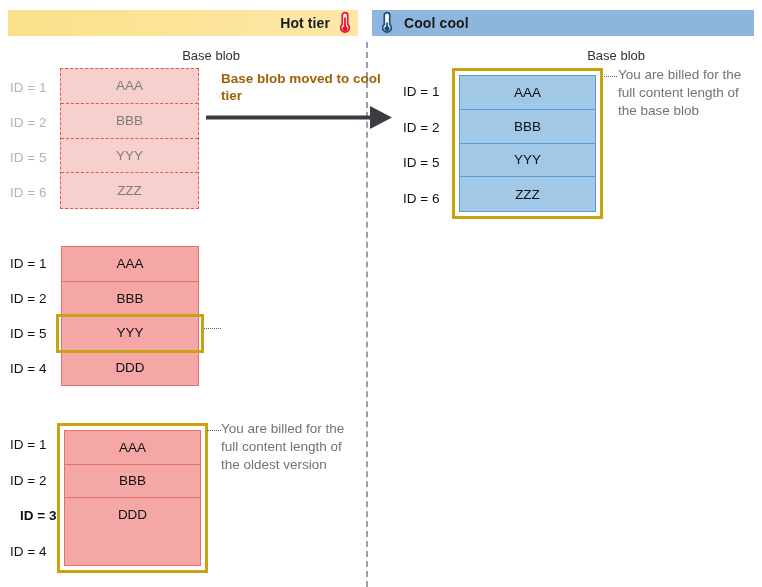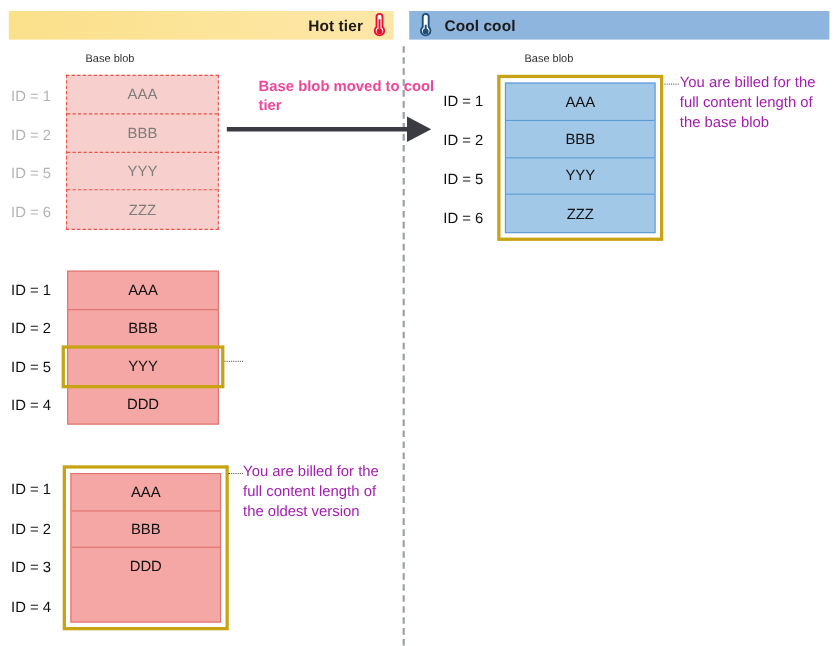--- a/index.html
+++ b/index.html
@@ -71,33 +71,33 @@
     height: 28px;
   }
   #move-caption {
     position: absolute;
     left: 221px;
     top: 70px;
     width: 170px;
     font-size: 13.5px;
     font-weight: bold;
     line-height: 17px;
-    color: #ec4899;
-    margin-left: 14px;
+    color: #a16207;
   }
 
   
   .group { position: absolute; }
   .group-title {
     position: absolute;
     width: 100%;
-    text-align: center;
-    font-size: 10px;
+    text-align: right;
+    font-size: 13px;
     color: #323130;
     white-space: nowrap;
+    padding-left: 40px;
   }
   .blocks {
     position: absolute;
     box-sizing: border-box;
   }
   .block {
     box-sizing: border-box;
     display: flex;
     align-items: center;
     justify-content: center;
@@ -147,21 +147,21 @@
     color: #111111;
     white-space: nowrap;
     text-align: left;
   }
 
   
   .callout {
     position: absolute;
     font-size: 13.5px;
     line-height: 18px;
-    color: #a21caf;
+    color: #737373;
   }
   .leader {
     position: absolute;
     border-top: 1.5px dotted #606060;
     height: 0;
   }
 </style>
 </head>
 <body>
 
@@ -231,21 +231,21 @@
 
     <div class="gold-inline" style="left:56px; top:88px; width:148px; height:39px;"></div>
   </div>
 
   <div class="leader" style="left:204px; top:328px; width:17px;"></div>
 
   <div class="group pink" style="left:0px; top:401px; width:215px; height:180px;">
 
     <div class="id-label" style="left:10px; top:36px;">ID = 1</div>
     <div class="id-label" style="left:10px; top:72px;">ID = 2</div>
-    <div class="id-label" style="left:10px; top:107px;">ID = 3</div>
+    <div class="id-label" style="left:20px; top:107px;font-weight:bold;">ID = 3</div>
     <div class="id-label" style="left:10px; top:143px;">ID = 4</div>
 
     <div class="gold-frame" style="left:57px; top:22px; width:151px; height:150px; padding:4px;">
       <div class="blocks" style="position:relative; left:0; top:0; width:100%; height:100%;">
         <div class="block" style="height:25%;">AAA</div>
         <div class="block" style="height:25%;">BBB</div>
         <div class="block" style="height:25%;">DDD</div>
       </div>
     </div>
   </div>

